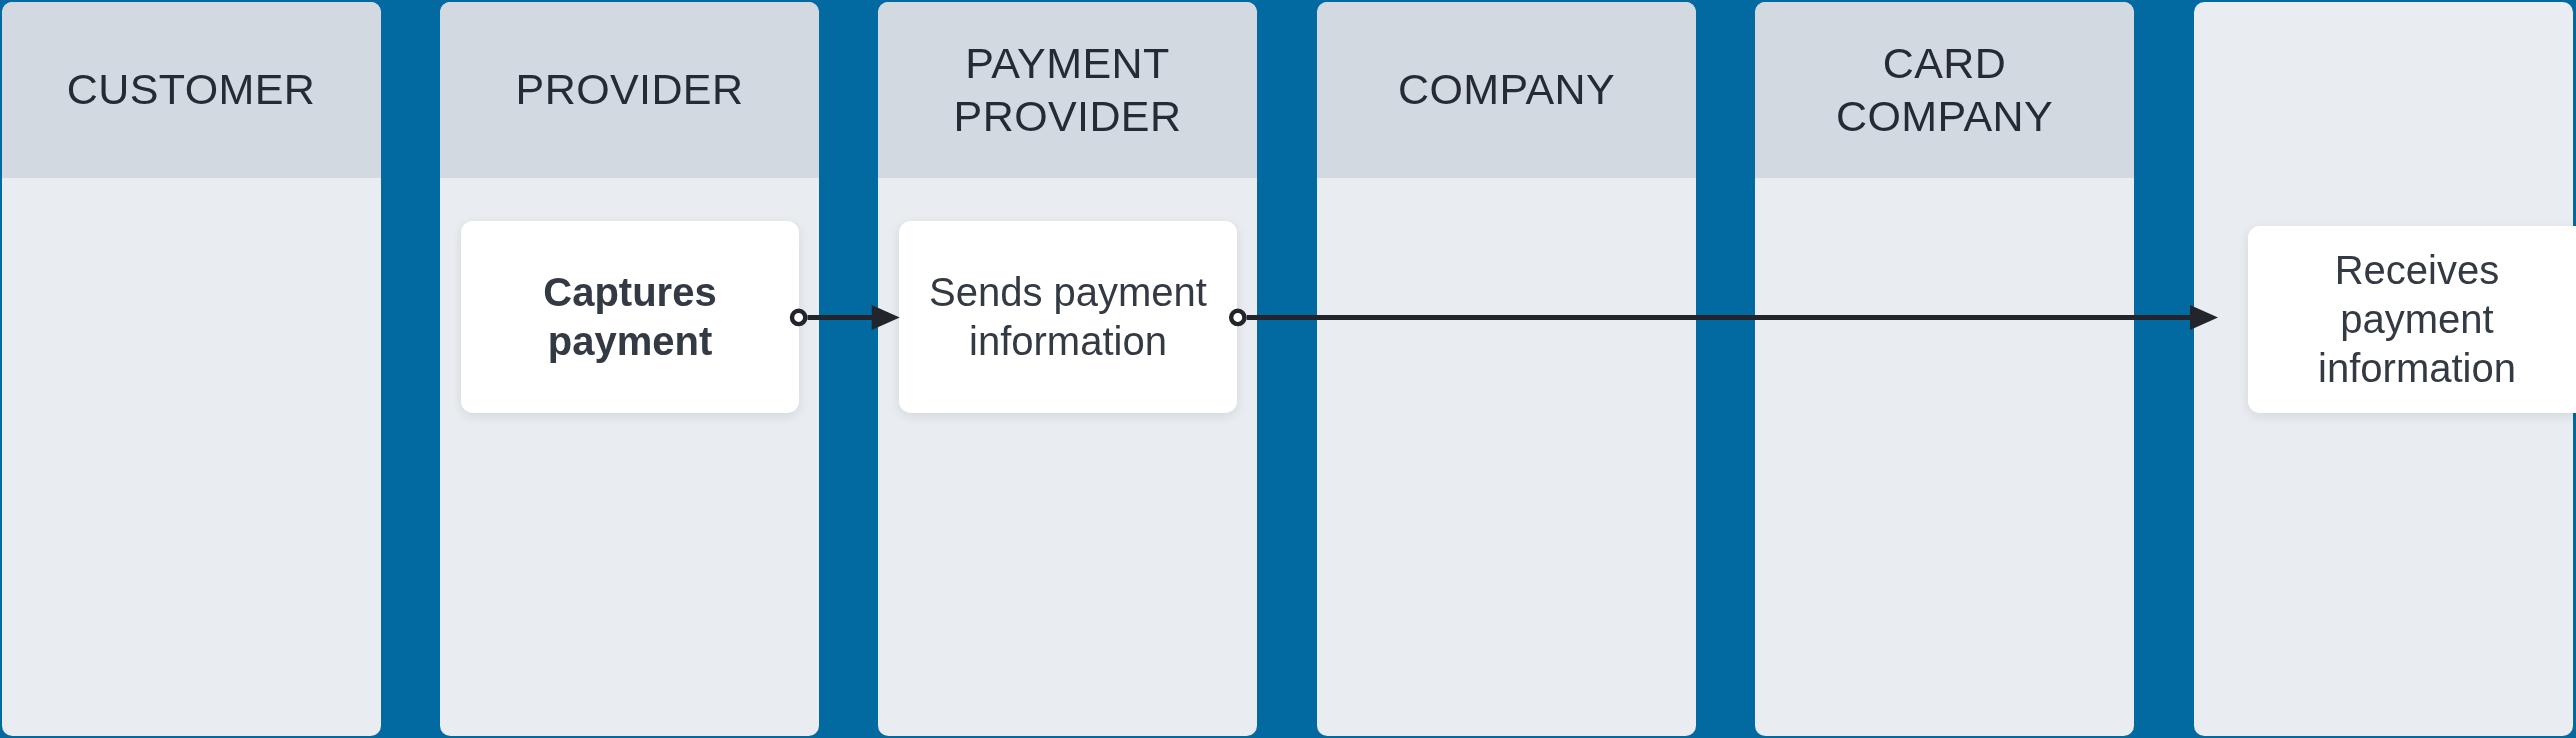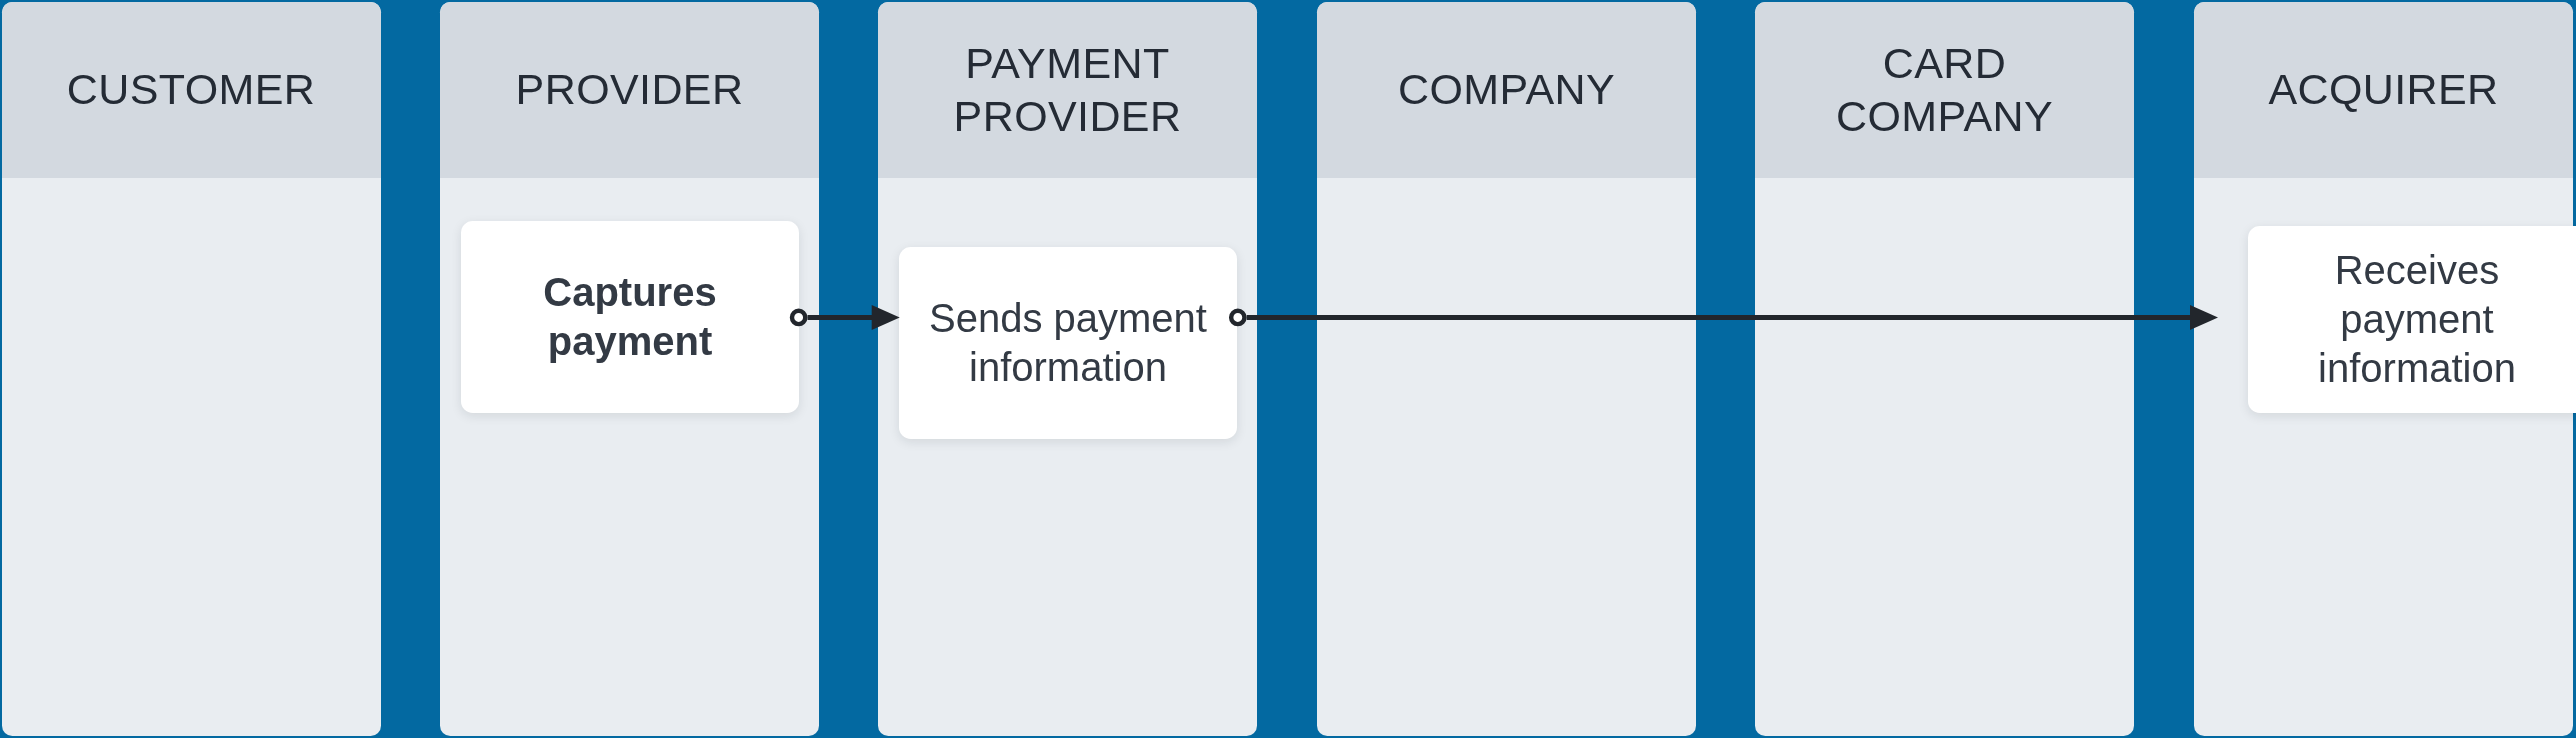--- a/index.html
+++ b/index.html
@@ -53,21 +53,21 @@
     justify-content: center;
   }
   .card-label {
     font-size: 40px;
     line-height: 49px;
     color: #333a44;
     text-align: center;
     white-space: pre-line;
   }
   #card-1 { left: 461px;  top: 221px; height: 192px; font-weight: bold; }
-  #card-2 { left: 899px; top: 221px; height: 192px; margin-top: 26px; }
+  #card-2 { left: 899px; top: 221px; height: 192px; }
   #card-3 { left: 2217px; top: 226px; height: 187px; margin-left: 31px; }
   #connector-overlay {
     position: absolute;
     left: 0;
     top: 0;
     width: 2576px;
     height: 739px;
     pointer-events: none;
   }
 </style>
@@ -107,23 +107,20 @@
 
   <div class="lane" style="left:1755px">
     <div class="lane-header">
       <div class="lane-title">CARD
 COMPANY</div>
     </div>
     <div class="lane-body"></div>
   </div>
 
   <div class="lane" style="left:2194px">
-    <div class="lane-header">
-      <div class="lane-title">ACQUIRER</div>
-    </div>
     <div class="lane-body"></div>
   </div>
 
   <div class="card" id="card-1">
     <div class="card-label">Captures
 payment</div>
   </div>
 
   <div class="card" id="card-2">
     <div class="card-label">Sends payment

